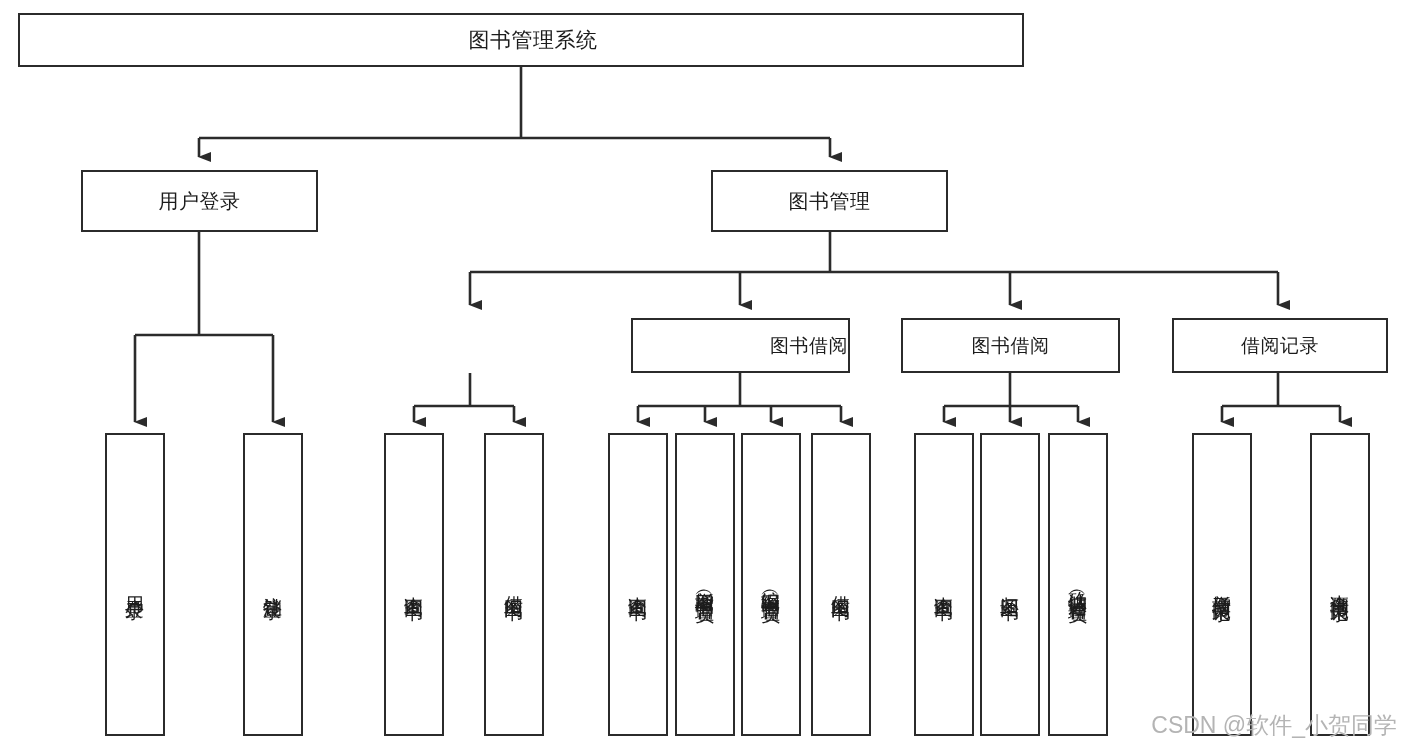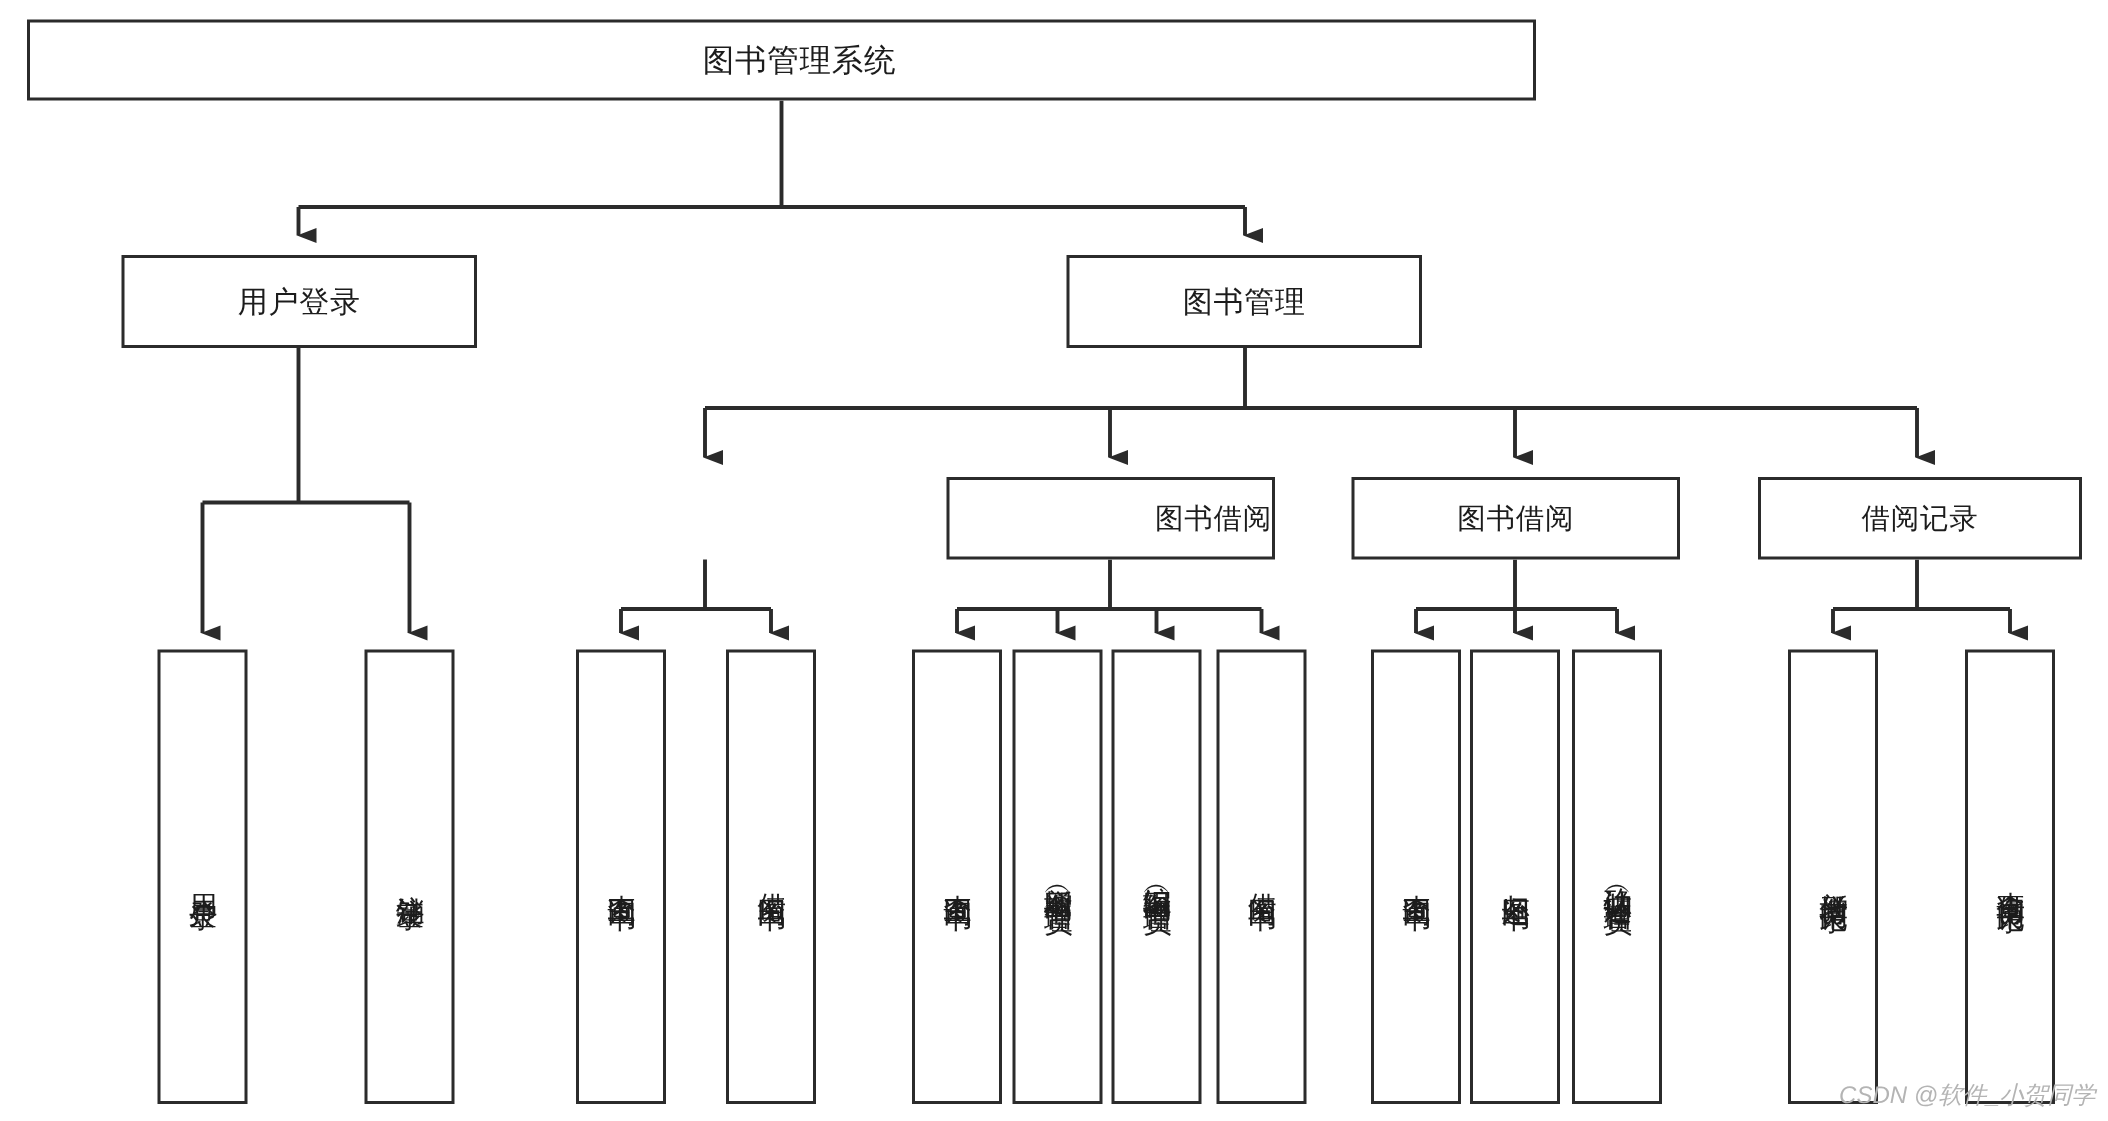--- a/index.html
+++ b/index.html
@@ -57,26 +57,25 @@
     writing-mode: vertical-rl;
     text-orientation: upright;
     white-space: nowrap;
     letter-spacing: 2px;
     line-height: 1;
   }
   #watermark {
     position: absolute;
     right: 8px;
     bottom: 6px;
-    font-size: 16px;
+    font-size: 23px;
     color: #b4b4b4;
     z-index: 5;
     white-space: nowrap;
     font-family: "Liberation Sans", "DejaVu Sans", sans-serif;
-    font-style: italic;
   }
 </style>
 </head>
 <body>
 
 <div id="canvas">
 
   <svg id="wires" viewBox="0 0 1405 747" xmlns="http://www.w3.org/2000/svg">
     <defs>
       <marker id="arw" markerWidth="11" markerHeight="13" refX="5.5" refY="12" orient="auto" markerUnits="userSpaceOnUse">

